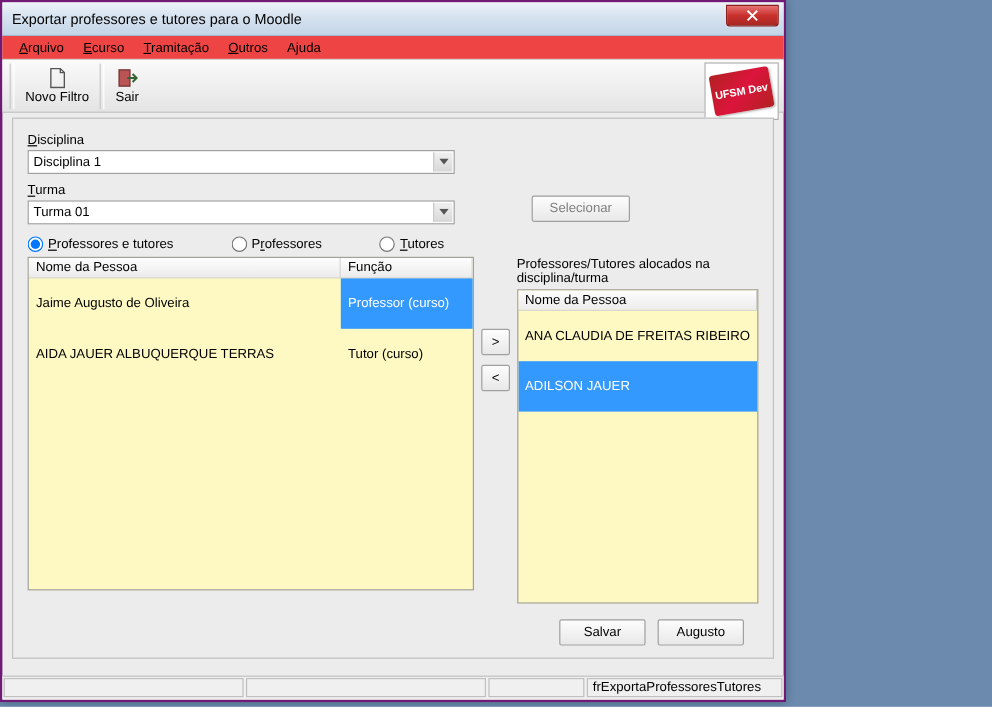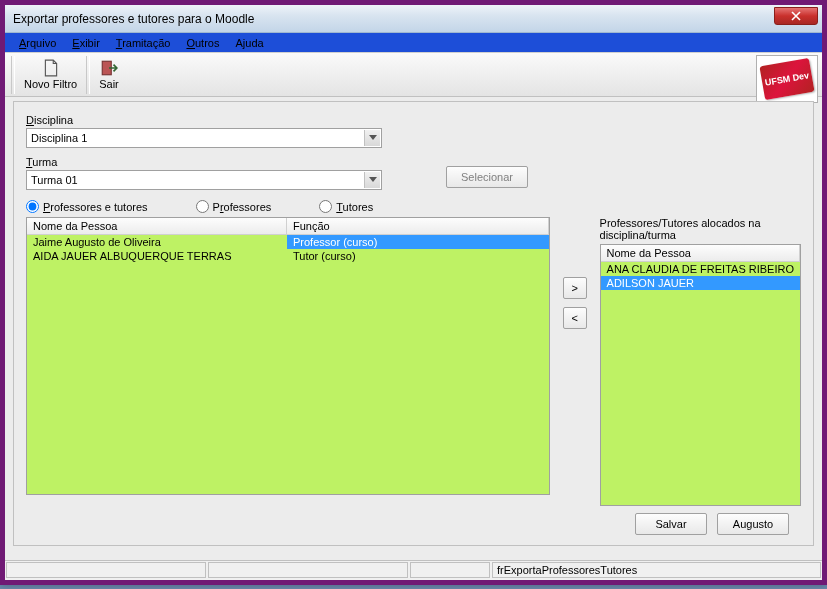--- a/index.html
+++ b/index.html
@@ -1,39 +1,39 @@
 <!DOCTYPE html>
 <html><head>
 <meta charset="utf-8">
 <style>
   * { box-sizing: border-box; font-family: Tahoma, Arial, sans-serif; font-size: 11px; }
   body { margin: 0; padding: 0; background: #6b8aae; width: 827px; height: 589px; overflow: hidden; }
   
   .window {
-    position: absolute; top: 0; left: 0; width: 827px; height: 585px;
-    background: #ececec; border: 5px solid #701a75;
+    position: absolute; top: 0; left: 0; width: 655px; height: 585px;
+    background: #ececec; border: 2px solid #701a75;
     box-shadow: 0 0 8px rgba(0,0,0,0.3);
   }
   
   .titlebar {
     height: 28px; background: linear-gradient(to bottom, #eef3f9 0%, #d8e4f0 40%, #c3d5e8 100%);
     display: flex; align-items: center; padding-left: 8px; position: relative;
     border-bottom: 1px solid #a0b8d0;
   }
   .titlebar .title { color: #000; font-size: 12px; }
   .close-btn {
     position: absolute; right: 4px; top: 2px; width: 44px; height: 18px;
     background: linear-gradient(to bottom, #e57373 0%, #c9302c 50%, #a82824 100%);
     border: 1px solid #8a1f1b; border-radius: 0 0 3px 3px;
     display: flex; align-items: center; justify-content: center; cursor: pointer;
   }
   .close-btn svg { width: 10px; height: 10px; }
   
   .menubar {
-    height: 20px; background: #1d4ed8; border-bottom: 1px solid #d0d0d0;
+    height: 20px; background: #ef4444; border-bottom: 1px solid #d0d0d0;
     display: flex; align-items: center; padding-left: 8px; gap: 4px;
   }
   .menubar .menu-item { padding: 2px 6px; cursor: pointer; }
   .menubar .menu-item .ul { text-decoration: underline; }
   
   .toolbar {
     height: 44px; background: linear-gradient(to bottom, #fafafa, #e4e4e4);
     border-bottom: 1px solid #c0c0c0; display: flex; align-items: center;
     padding-left: 4px; position: relative;
   }
@@ -93,29 +93,29 @@
   
   .lists-area { display: flex; gap: 0; margin-top: 2px; height: 280px; }
   
   .list-left { width: 530px; }
   .list-right { flex: 1; }
   .list-mid { width: 50px; display: flex; flex-direction: column; align-items: center; justify-content: flex-start; padding-top: 60px; gap: 8px; }
   
   .list-header-label { margin-bottom: 3px; display: block; }
   
   .listview {
-    border: 1px solid #a0a0a0; background: #bef264; height: 278px; overflow: auto;
+    border: 1px solid #a0a0a0; background: #fef9c3; height: 278px; overflow: auto;
   }
   .listview .cols { display: flex; background: linear-gradient(to bottom, #fff, #f0f0f0); border-bottom: 1px solid #d0d0d0; }
   .listview .col-h {
     padding: 2px 6px; border-right: 1px solid #d0d0d0; background: linear-gradient(to bottom, #fdfdfd, #ececec);
     font-size: 11px;
   }
   .listview .row { display: flex; }
-  .listview .cell { padding: 1px 6px; overflow: hidden; white-space: nowrap; }
+  .listview .cell { padding: 15px 6px; overflow: hidden; white-space: nowrap; }
   .listview .row.sel .cell.selcell { background: #3399ff; color: #fff; }
   .listview .row.sel-full { background: #3399ff; color: #fff; }
   
   .move-btn {
     width: 24px; height: 22px; border: 1px solid #a0a0a0; background: linear-gradient(to bottom, #fdfdfd, #e8e8e8);
     border-radius: 2px; cursor: pointer; display: flex; align-items: center; justify-content: center;
   }
   
   .bottom-buttons {
     position: absolute; right: 24px; bottom: 10px; display: flex; gap: 10px;
@@ -141,21 +141,21 @@
     <span class="title">Exportar professores e tutores para o Moodle</span>
     <div class="close-btn">
       <svg viewBox="0 0 10 10">
           <path d="M1 1 L9 9 M9 1 L1 9" stroke="#fff" stroke-width="1.6" fill="none"></path>
         </svg>
     </div>
   </div>
 
   <div class="menubar">
     <span class="menu-item"><span class="ul">A</span><span></span><span>rquivo</span></span>
-    <span class="menu-item"><span class="ul">E</span><span>xibir</span></span>
+    <span class="menu-item"><span class="ul">E</span><span>curso</span></span>
     <span class="menu-item"><span class="ul">T</span><span>ramitação</span></span>
     <span class="menu-item"><span class="ul">O</span><span>utros</span></span>
     <span class="menu-item"><span>A</span><span class="ul">j</span><span>uda</span></span>
   </div>
 
   <div class="toolbar">
     <div class="tool-sep"></div>
     <div class="tool-btn">
       <span class="icon">
         <svg viewBox="0 0 16 16">

